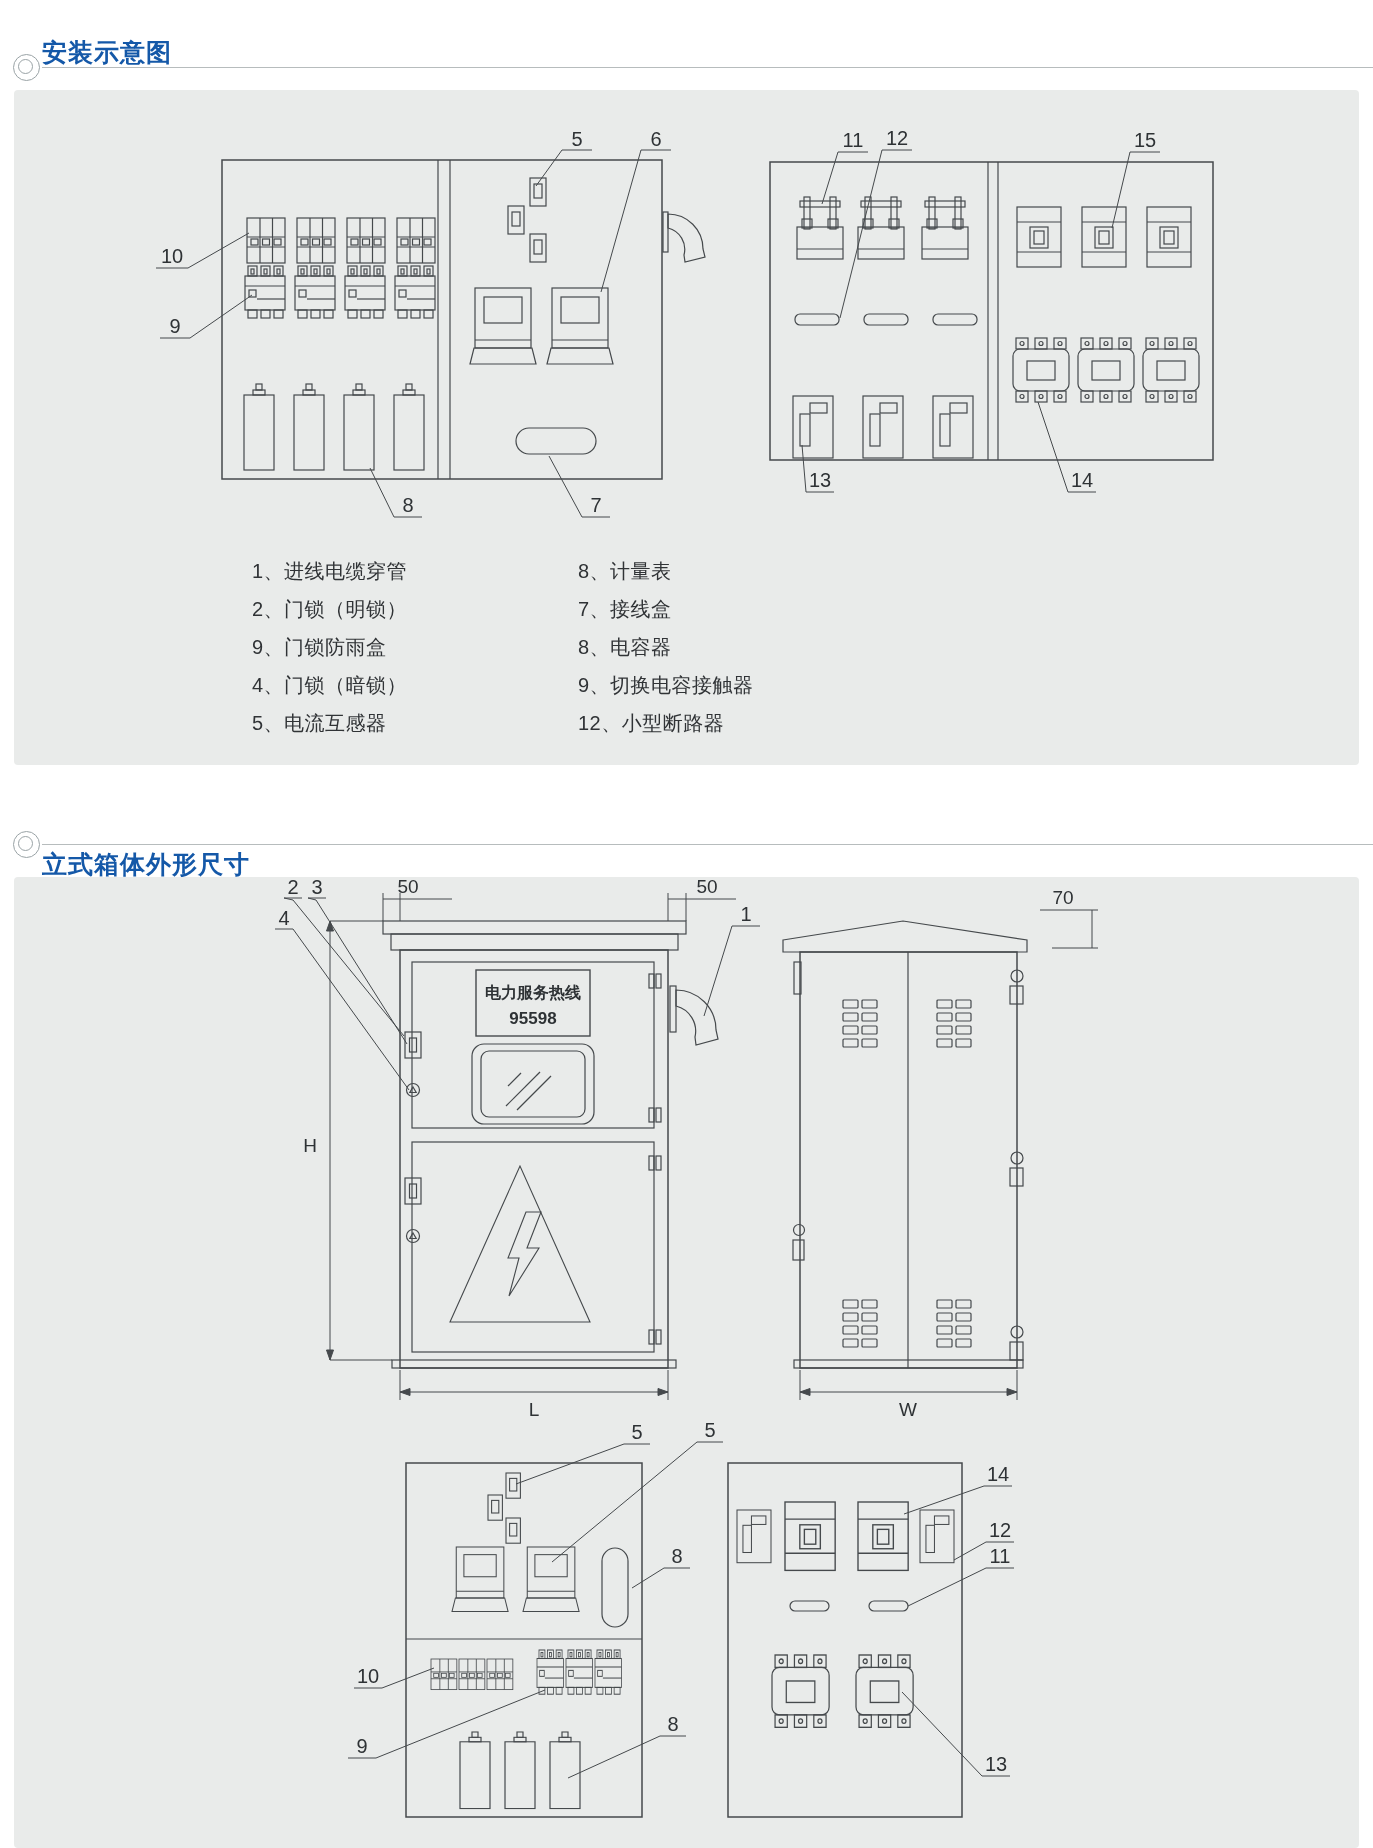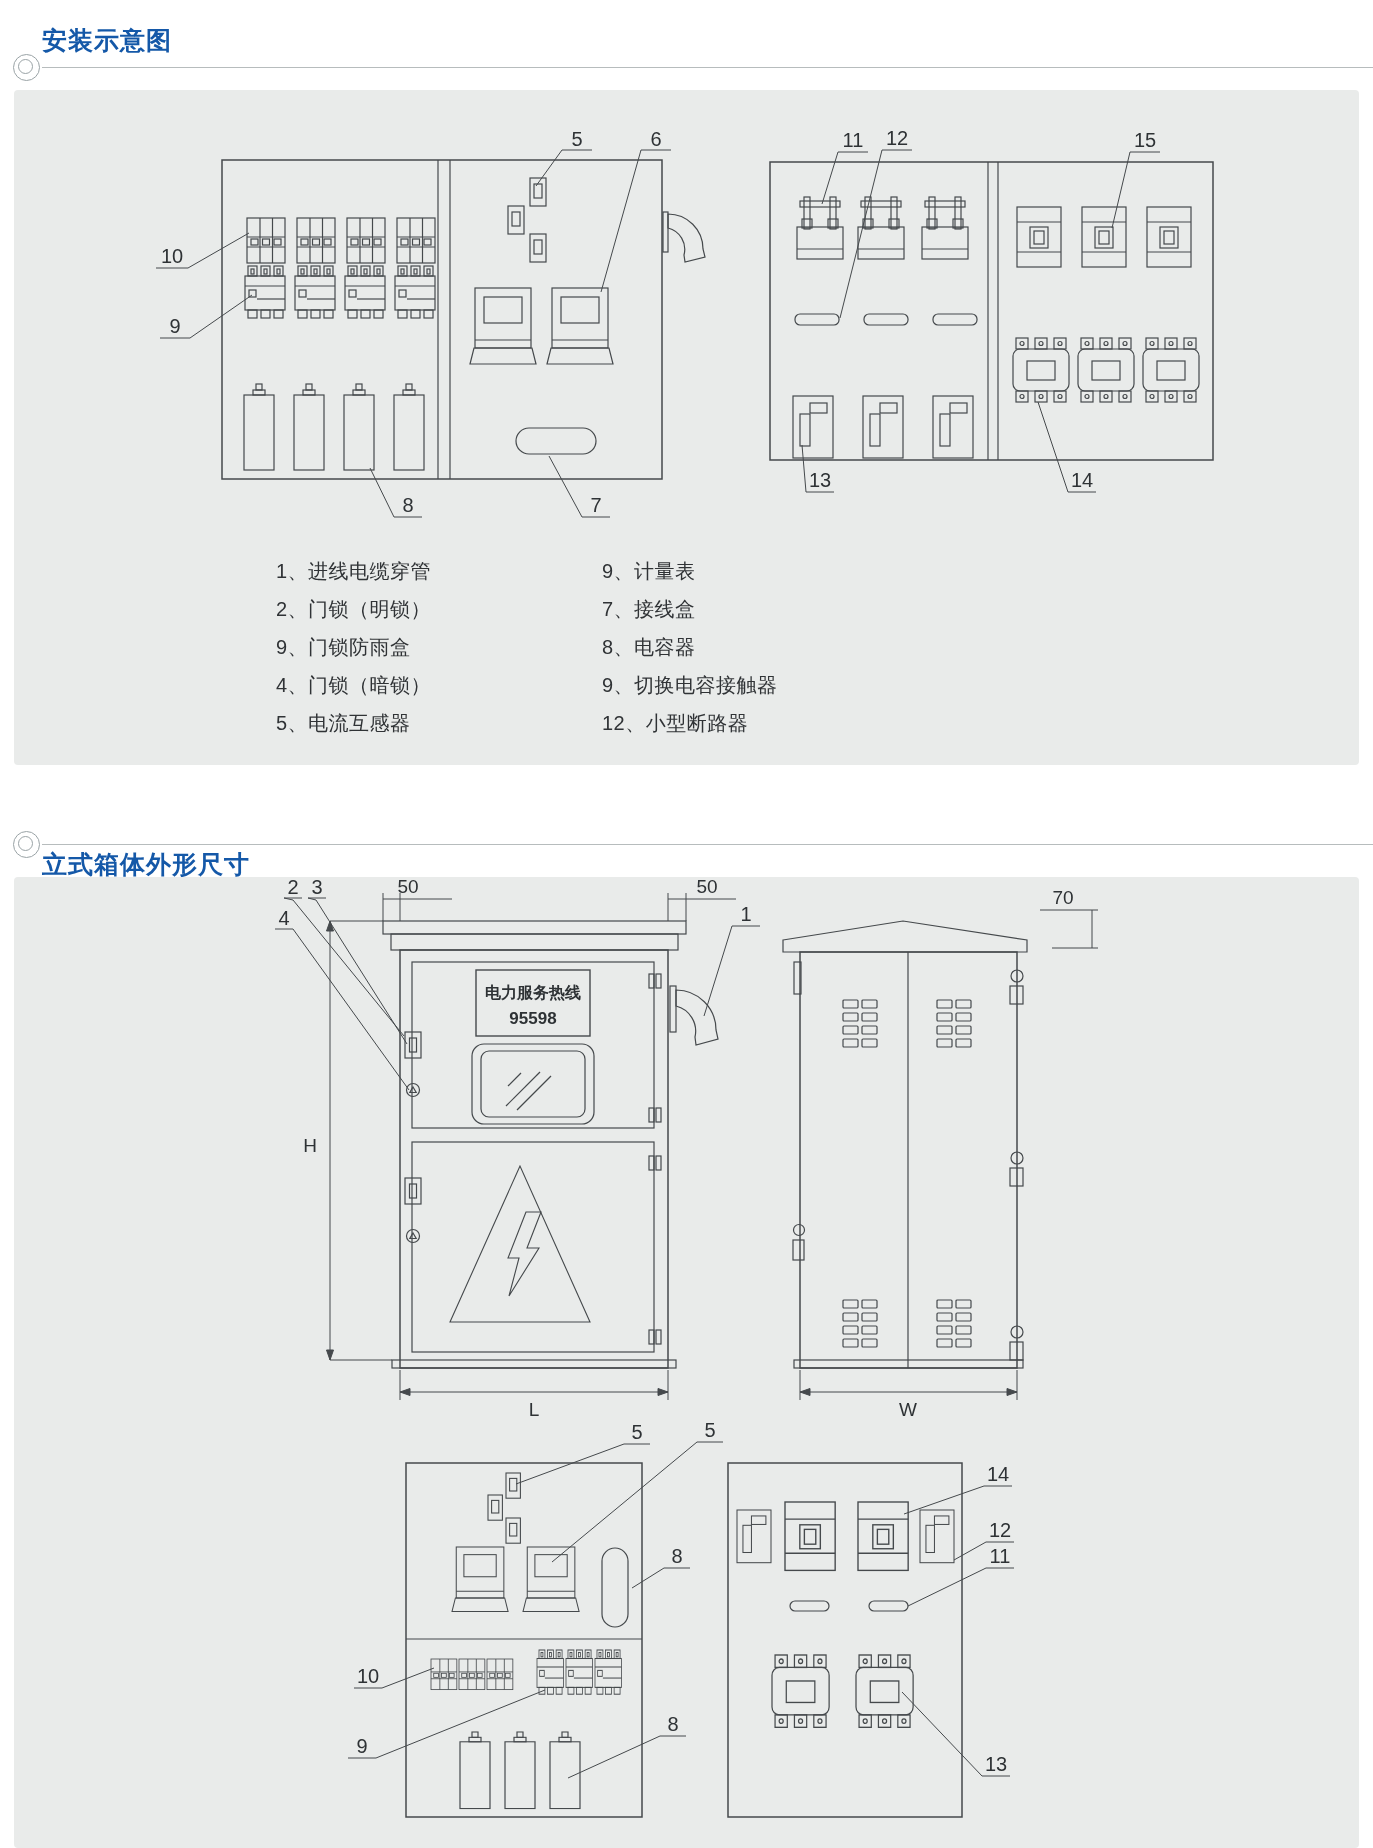--- a/index.html
+++ b/index.html
@@ -3,29 +3,29 @@
 <meta charset="utf-8">
 <style>
   html,body{margin:0;padding:0;background:#fff;}
   .page{position:relative;width:1373px;height:1848px;background:#fff;overflow:hidden;
         font-family:"Liberation Sans",sans-serif;}
   .panel{position:absolute;left:14px;width:1345px;background:#e9ebea;border-radius:4px;}
   #panel1{top:90px;height:675px;}
   #panel2{top:877px;height:971px;}
   .sec-title{position:absolute;left:42px;margin:0;font-size:25px;font-weight:bold;
              color:#1458a8;letter-spacing:1px;white-space:nowrap;}
-  #title1{top:24px;} #title2{top:800px;margin-top:48px;}
+  #title1{top:36px;} #title2{top:800px;margin-top:48px;}
   .ring{position:absolute;left:13px;width:27px;height:27px;border:1.5px solid #9aa3a6;
         border-radius:50%;background:#fff;box-sizing:border-box;}
   .ring::after{content:"";position:absolute;left:4px;top:4px;width:15px;height:15px;
         border:1.5px solid #9aa3a6;border-radius:50%;box-sizing:border-box;}
   #ring1{top:54px;} #ring2{top:831px;}
   .rule{position:absolute;left:42px;right:0;height:1px;background:#b7bcbd;}
   #rule1{top:67px;} #rule2{top:844px;}
-  .legend-col{position:absolute;top:552px;margin-left:24px;}
+  .legend-col{position:absolute;top:552px;}
   #lcol1{left:252px;} #lcol2{left:578px;} #lcol3{left:917px;}
   .lg-item{height:38px;line-height:38px;font-size:20px;color:#303336;
            letter-spacing:.5px;white-space:nowrap;}
   svg.overlay{position:absolute;left:0;top:0;pointer-events:none;}
   svg .co{font-size:20px;font-family:"Liberation Sans",sans-serif;}
   svg .dim{font-size:19px;font-family:"Liberation Sans",sans-serif;}
   svg .sign1{font-size:16px;font-weight:bold;font-family:"Liberation Sans",sans-serif;}
   svg .sign2{font-size:17px;font-weight:bold;font-family:"Liberation Sans",sans-serif;}
 </style>
 </head>
@@ -44,21 +44,21 @@
   <div class="panel" id="panel2"></div>
 
   <div class="legend-col" id="lcol1">
     <div class="lg-item">1、进线电缆穿管</div>
     <div class="lg-item">2、门锁（明锁）</div>
     <div class="lg-item">9、门锁防雨盒</div>
     <div class="lg-item">4、门锁（暗锁）</div>
     <div class="lg-item">5、电流互感器</div>
   </div>
   <div class="legend-col" id="lcol2">
-    <div class="lg-item">9、计量表</div>
+    <div class="lg-item">8、计量表</div>
     <div class="lg-item">7、接线盒</div>
     <div class="lg-item">8、电容器</div>
     <div class="lg-item">9、切换电容接触器</div>
     <div class="lg-item">12、小型断路器</div>
   </div>
 
   <svg class="overlay" width="1373" height="1848" viewBox="0 0 1373 1848">
     <defs>
       <g id="mcb">
           <rect x="0" y="0" width="38" height="45"></rect>

